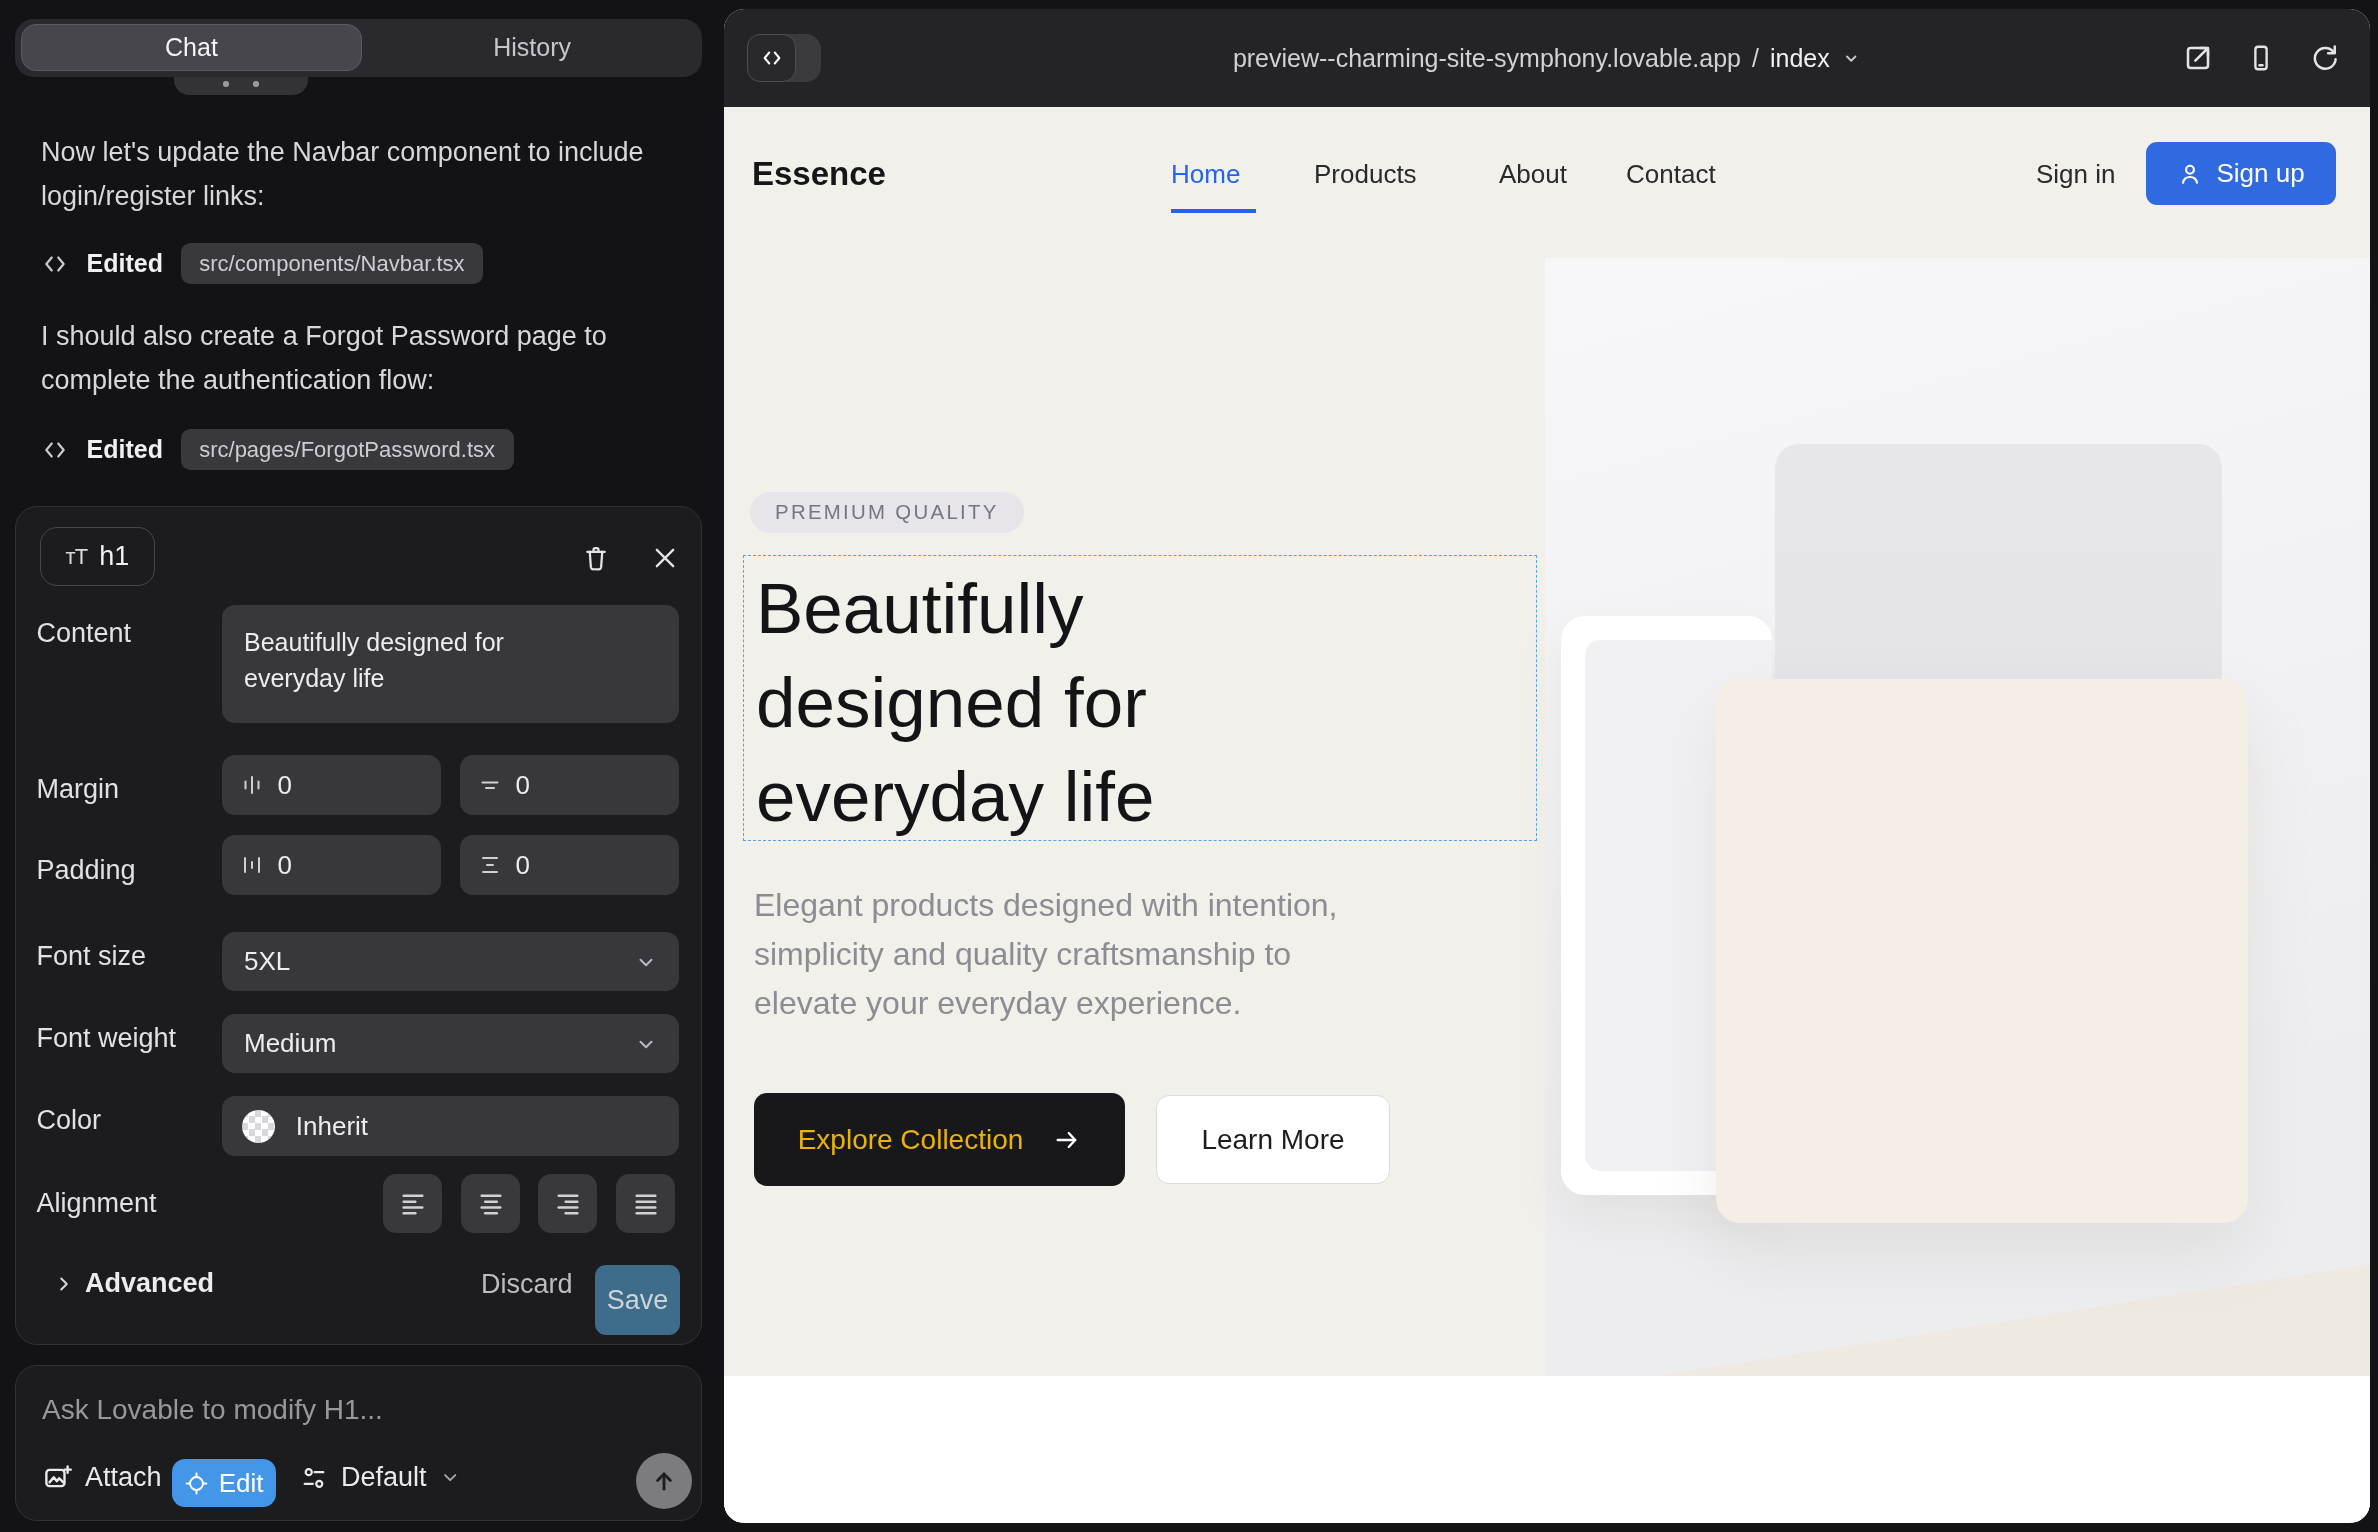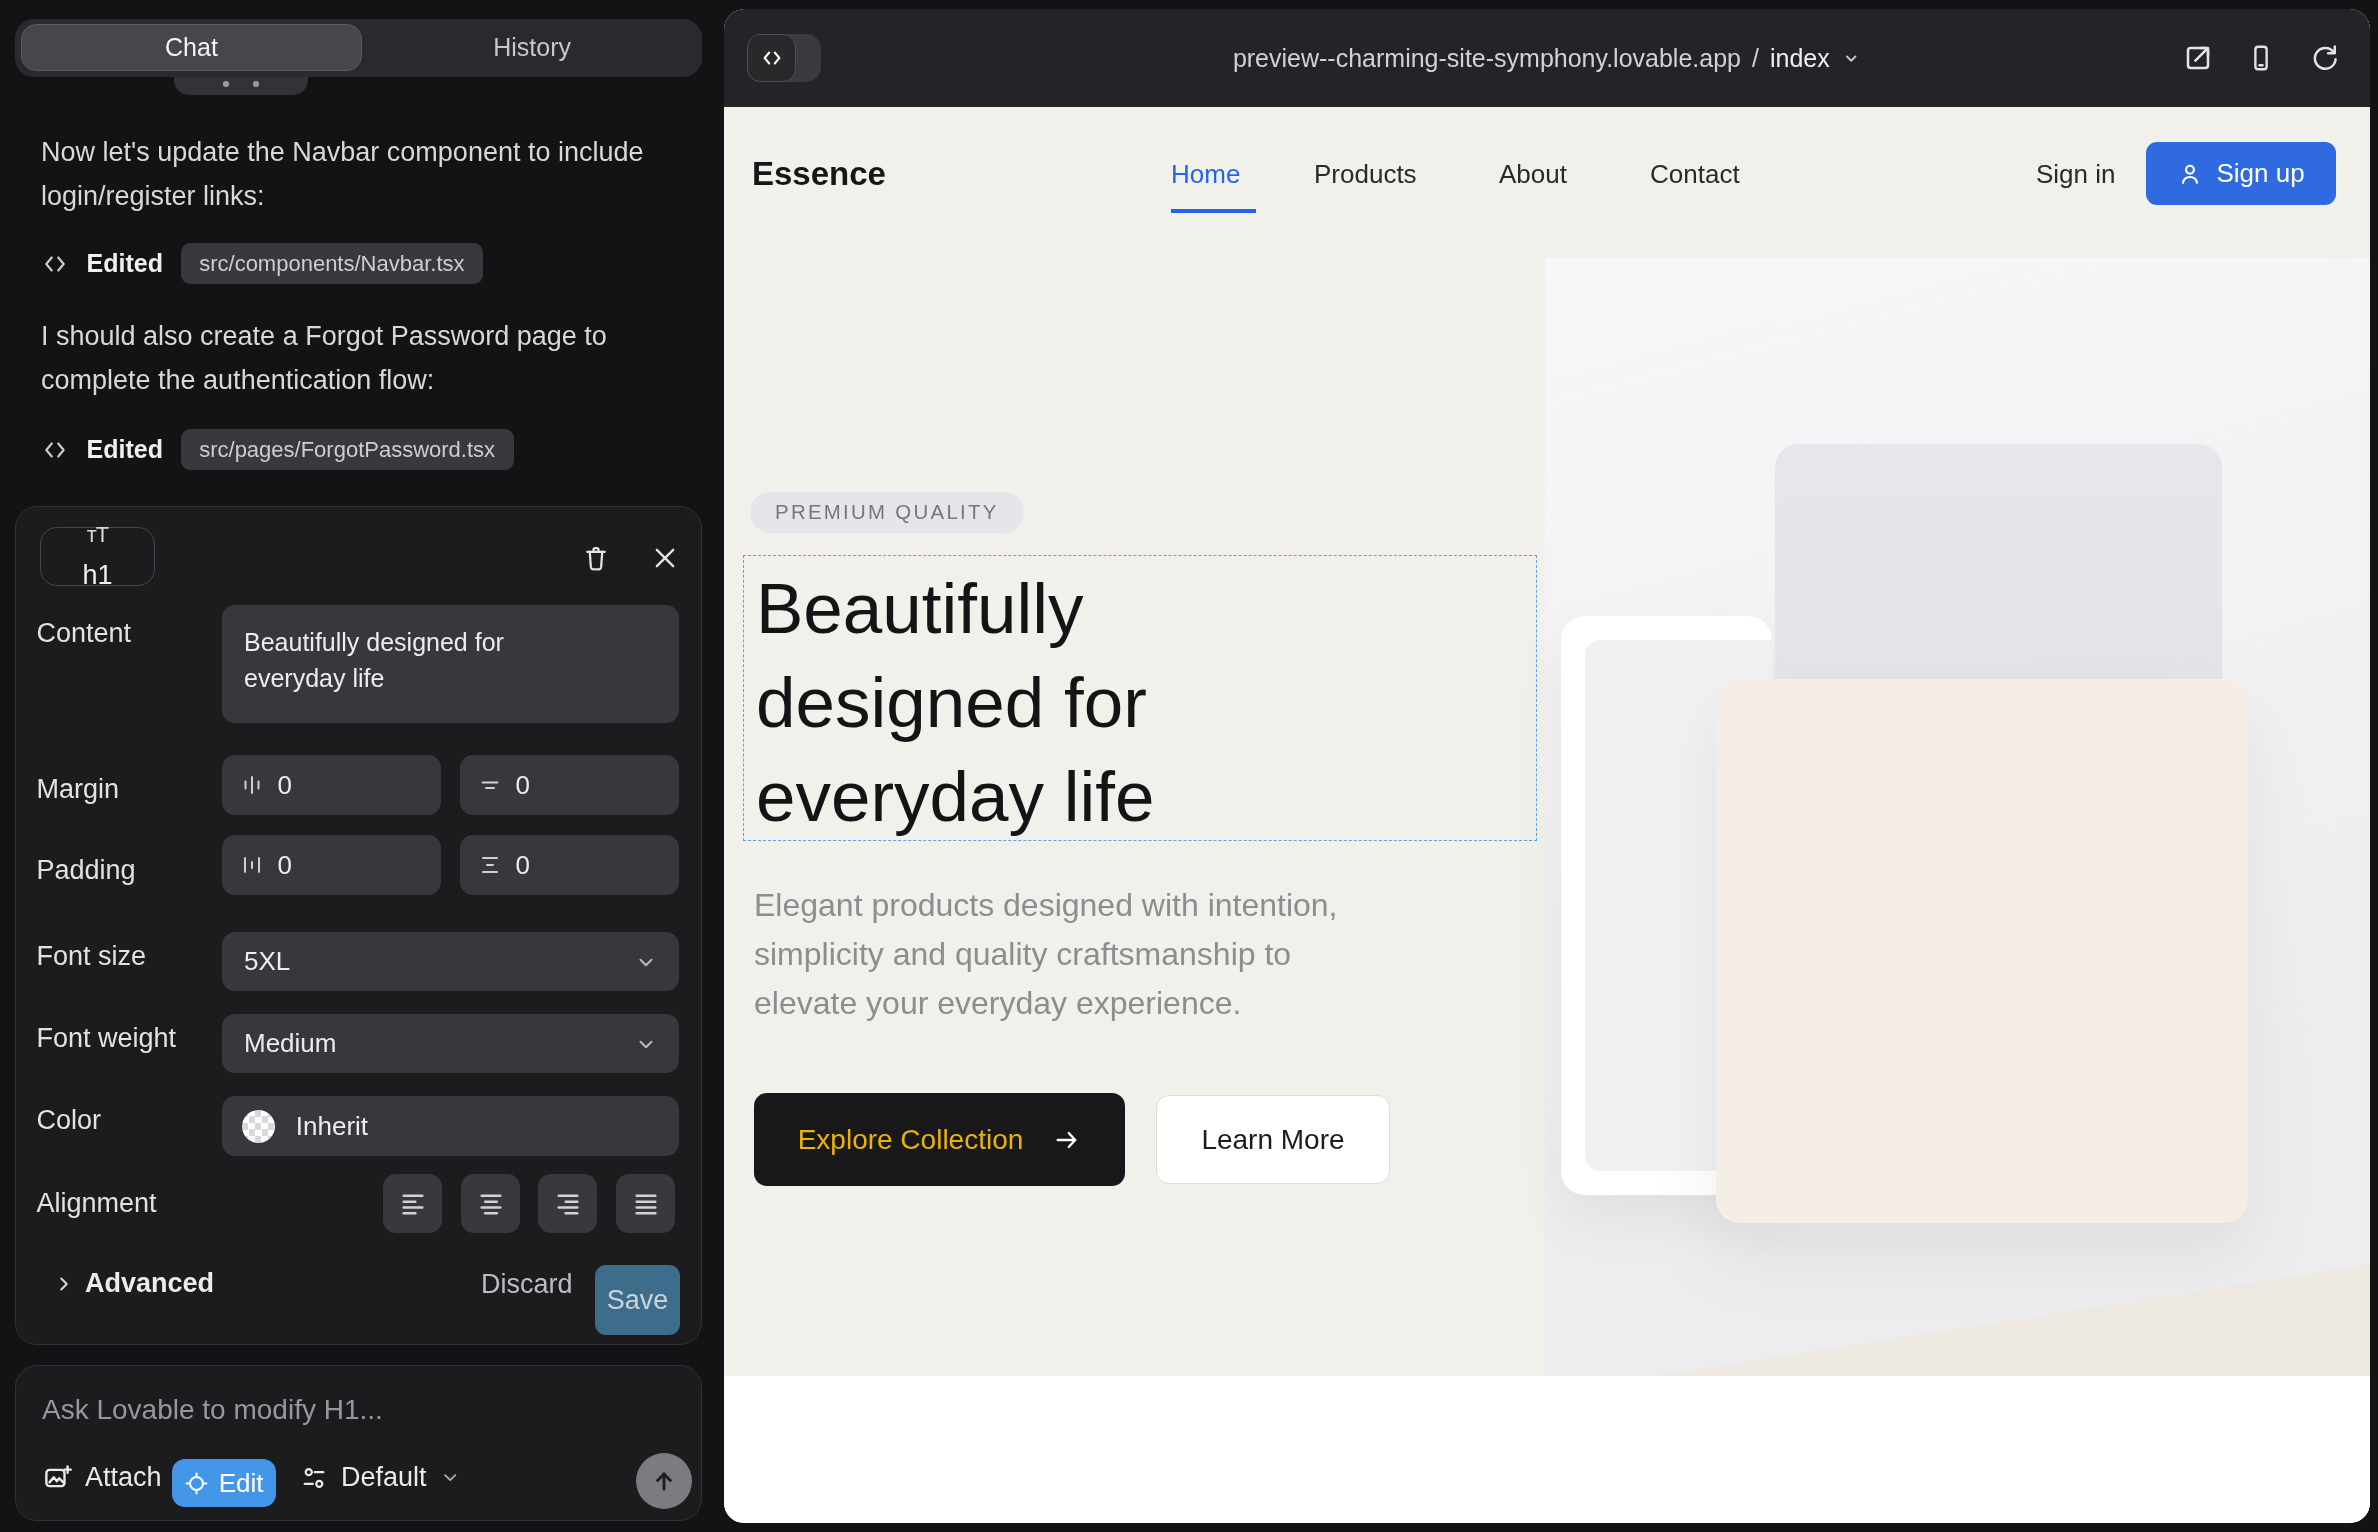--- a/index.html
+++ b/index.html
@@ -13,21 +13,21 @@
   .tab { flex:1; display:flex; align-items:center; justify-content:center; font-size:25px; color:#c6c6cb; }
   .tab.active { margin:5.6px 0 5.6px 5.6px; background:#46464c; border:0.9px solid #5b5b62; border-radius:15px; color:#f4f4f6; }
   .scroll-chip { left:174px; top:63px; width:134px; height:32px; background:#323237; border-radius:0 0 15px 15px; z-index:1; display:flex; align-items:flex-end; justify-content:center; gap:24px; padding-bottom:8.3px; }
   .scroll-chip i { width:5.6px; height:5.6px; border-radius:50%; background:#9a9a9f; }
   .chat-msg { left:41px; width:621px; font-size:27px; line-height:44px; color:#d8d8db; }
   .edited-row { left:41px; height:41px; display:flex; align-items:center; gap:17.6px; }
   .edited-row .lbl { font-size:25px; font-weight:700; color:#f0f0f3; }
   .file-chip { background:#38383d; border-radius:9.3px; padding:7.4px 18.6px; font-size:22px; color:#cdcdd2; }
 
   .editor-panel { left:15px; top:506px; width:687px; height:839px; background:#1c1c1f; border:0.9px solid #313137; border-radius:22px; }
-  .el-chip { left:24px; top:20.4px; width:115px; height:59px; border:1.4px solid #46464c; border-radius:17px; display:flex; align-items:center; justify-content:center; gap:12px;flex-direction:column; }
+  .el-chip { left:24px; top:20.4px; width:115px; height:59px; border:1.4px solid #46464c; border-radius:17px; display:flex; align-items:center; justify-content:center; gap:12px; }
   .el-chip .ticon { font-size:22px; color:#d8d8db; letter-spacing:-0.9px; }
   .el-chip .tag { font-size:27px; color:#f0f0f3; }
   .icon-btn { width:35px; height:35px; display:flex; align-items:center; justify-content:center; color:#e4e4e7; }
   .f-label { left:20.4px; font-size:27px; color:#e2e2e5; }
   .input-box { background:#37373c; border-radius:13px; display:flex; align-items:center; color:#ededf0; }
   .num-box { top:0; height:60px; padding-left:17.6px; gap:14px; font-size:26px; }
   .sel-box { left:206px; width:457px; height:59px; padding:0 22px; font-size:26px; justify-content:space-between; }
   .align-btn { width:59px; height:59px; top:0; background:#38383d; border-radius:13px; display:flex; align-items:center; justify-content:center; color:#d2d2d6; }
   .swatch { width:33px; height:33px; border-radius:50%; margin-left:20.4px;
     background: repeating-conic-gradient(#ffffff 0% 25%, #d7d7dc 0% 50%) 0 0/13px 13px; }
@@ -334,21 +334,21 @@
   </div>
 
   <div class="abs site">
 
     <div class="abs navbar">
       <div class="abs brand">Essence</div>
       <div class="abs navlink active" style="left:447px">Home</div>
       <div class="abs underline"></div>
       <div class="abs navlink" style="left:590px">Products</div>
       <div class="abs navlink" style="left:775px">About</div>
-      <div class="abs navlink" style="left:926px">Contact</div>
+      <div class="abs navlink" style="left:902px">Contact</div>
       <div class="abs navlink signin">Sign in</div>
       <div class="abs signup-btn">
         <svg width="26" height="26" viewBox="0 0 24 24" fill="none" stroke="#fff" stroke-width="2" stroke-linecap="round">
             <circle cx="12" cy="8" r="3.6"></circle>
             <path d="M5.5 20c.8-3.4 3.4-5.2 6.5-5.2s5.7 1.8 6.5 5.2"></path>
           </svg>
         <span>Sign up</span>
       </div>
     </div>
 

